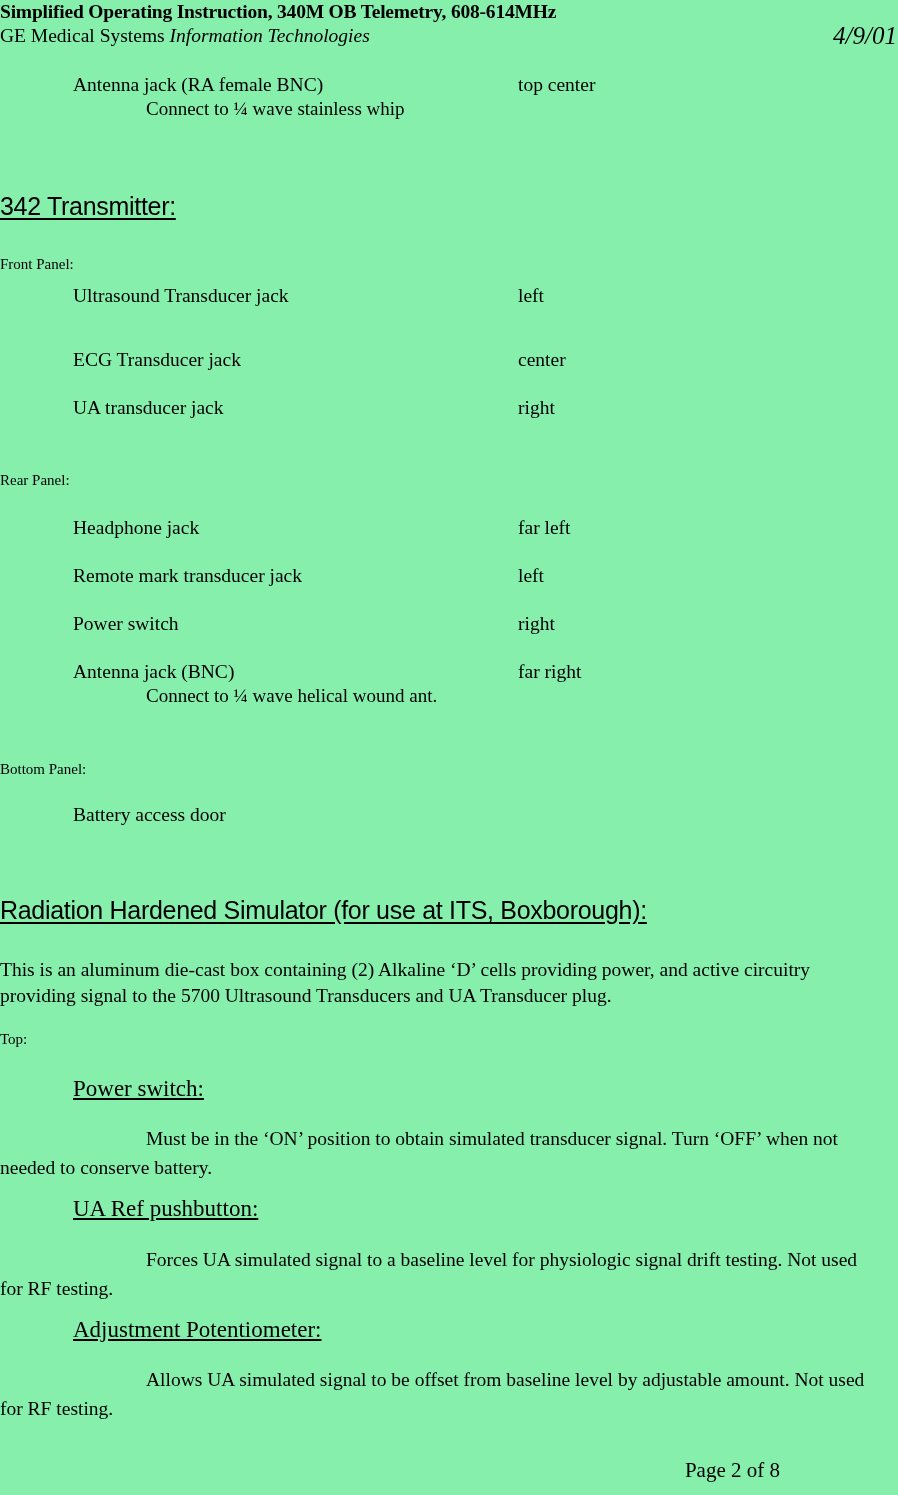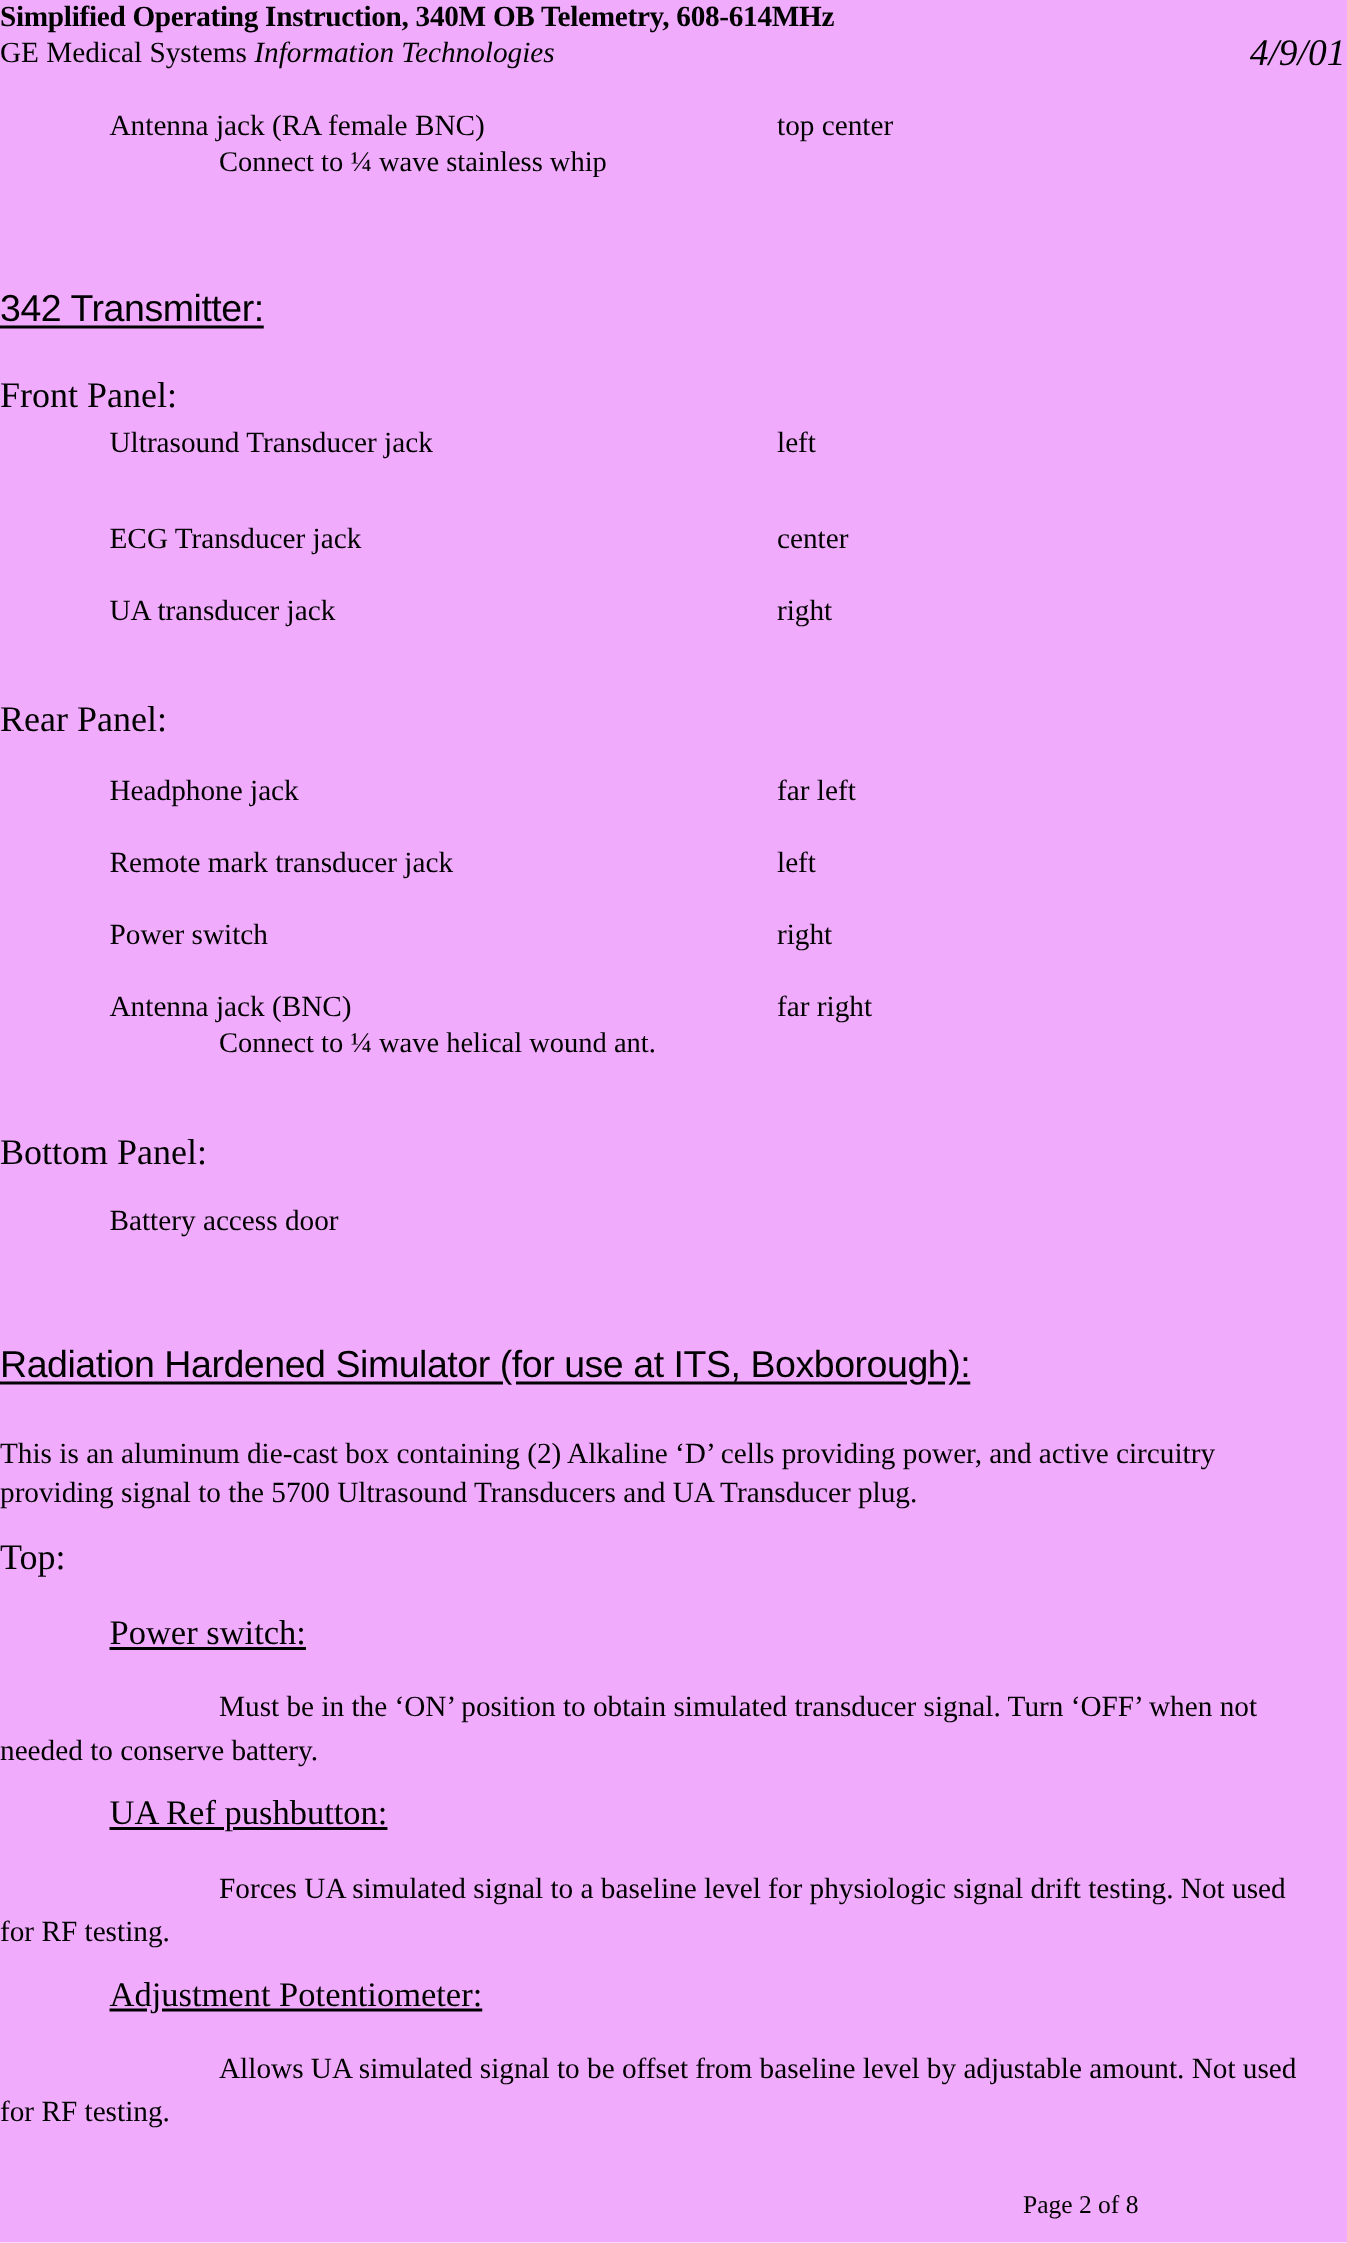--- a/index.html
+++ b/index.html
@@ -9,21 +9,21 @@
     background: #ffffff;
   }
   body {
     font-family: "Liberation Serif", "DejaVu Serif", serif;
     color: #000000;
   }
   .page {
     position: relative;
     width: 898px;
     height: 1495px;
-    background: #f0abfc;
+    background: #86efac;
     overflow: hidden;
     box-sizing: border-box;
   }
   
   .doc-header {
     position: absolute;
     left: 0;
     top: 0;
     width: 898px;
   }
@@ -101,21 +101,21 @@
     left: 73px;
     font-size: 23px;
     line-height: 24px;
     white-space: nowrap;
     text-decoration: underline;
     text-underline-offset: 2px;
   }
   .group-label {
     position: absolute;
     left: 0;
-    font-size: 24px;
+    font-size: 15px;
     line-height: 24px;
     white-space: nowrap;
   }
 
   
   .hang-para {
     position: absolute;
     left: 0;
     width: 880px;
     font-size: 19.5px;
@@ -128,22 +128,23 @@
     width: 880px;
     font-size: 19.5px;
     line-height: 26px;
   }
 
   .page-footer {
     position: absolute;
     left: 0;
     width: 759px;
     text-align: right;
-    font-size: 17px;
-    line-height: 24px;
+    font-size: 21px;
+    line-height: 24px;
+    padding-left: 21px;
   }
 </style>
 </head>
 <body>
 
 <div class="page">
 
   <div class="doc-header">
     <div class="doc-title">Simplified Operating Instruction, 340M OB Telemetry, 608-614MHz</div>
     <div class="doc-subline">

